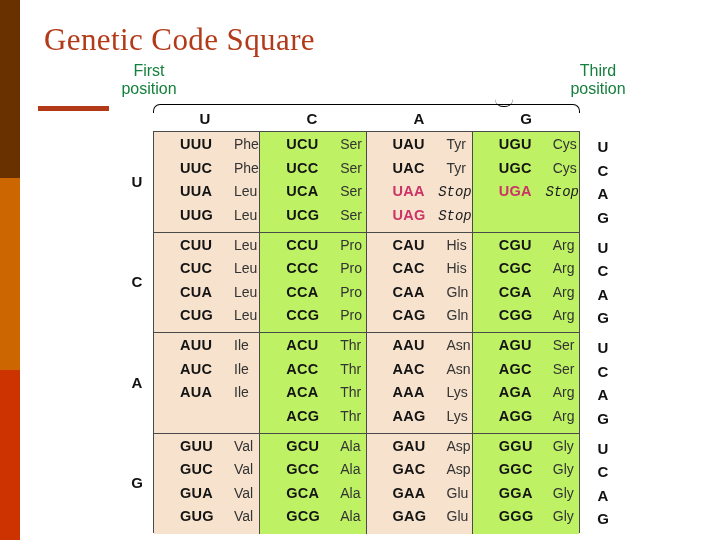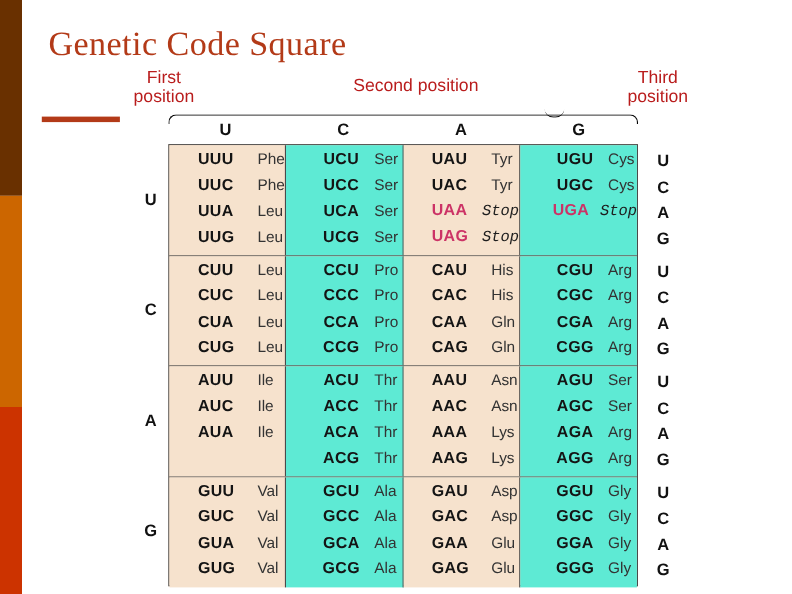--- a/index.html
+++ b/index.html
@@ -55,21 +55,21 @@
     top: 106px;
     width: 71px;
     height: 5px;
     background: #b33a18;
   }
 
   
   .hdr-label {
     position: absolute;
     font-size: 16px;
-    color: #b91c1c;
+    color: #15803d;
     text-align: center;
     line-height: 1.12;
     white-space: nowrap;
   }
   .hdr-first  { left: 104px; top: 62px;  width: 90px; }
   .hdr-second { left: 298px; top: 70px;  width: 160px; }
   .hdr-third  { left: 552px; top: 62px;  width: 92px; }
 
   
   .brace-second {
@@ -130,21 +130,21 @@
   .rowblock:last-child { border-bottom: none; }
 
   .cellcol {
     position: relative;
     width: 25%;
     box-sizing: border-box;
     border-right: 1.4px solid #4a4a4a;
     padding: 4px 0 0 17px;
     background: #f6e2cd;
   }
-  .cellcol.alt { background: #5eead4; text-align: center; }
+  .cellcol.alt { background: #bef264; }
   .cellcol:last-child { border-right: none; }
 
   .codon-line {
     display: flex;
     align-items: baseline;
     height: 23.5px;
     padding-left: 9px;
     box-sizing: border-box;
   }
   .codon {
@@ -212,24 +212,20 @@
   </div>
 
   <div class="title">Genetic Code Square</div>
   <div class="title-rule"></div>
 
   <div class="hdr-label hdr-first">
     <span>First</span><br>
     <span>position</span>
   </div>
 
-  <div class="hdr-label hdr-second">
-    <span>Second</span>
-    <span>position</span>
-  </div>
 
   <div class="hdr-label hdr-third">
     <span>Third</span><br>
     <span>position</span>
   </div>
 
   <div class="brace-second"></div>
   <div class="brace-tick brace-tick-a"></div>
 
   <div class="col-letter cl-u">U</div>

